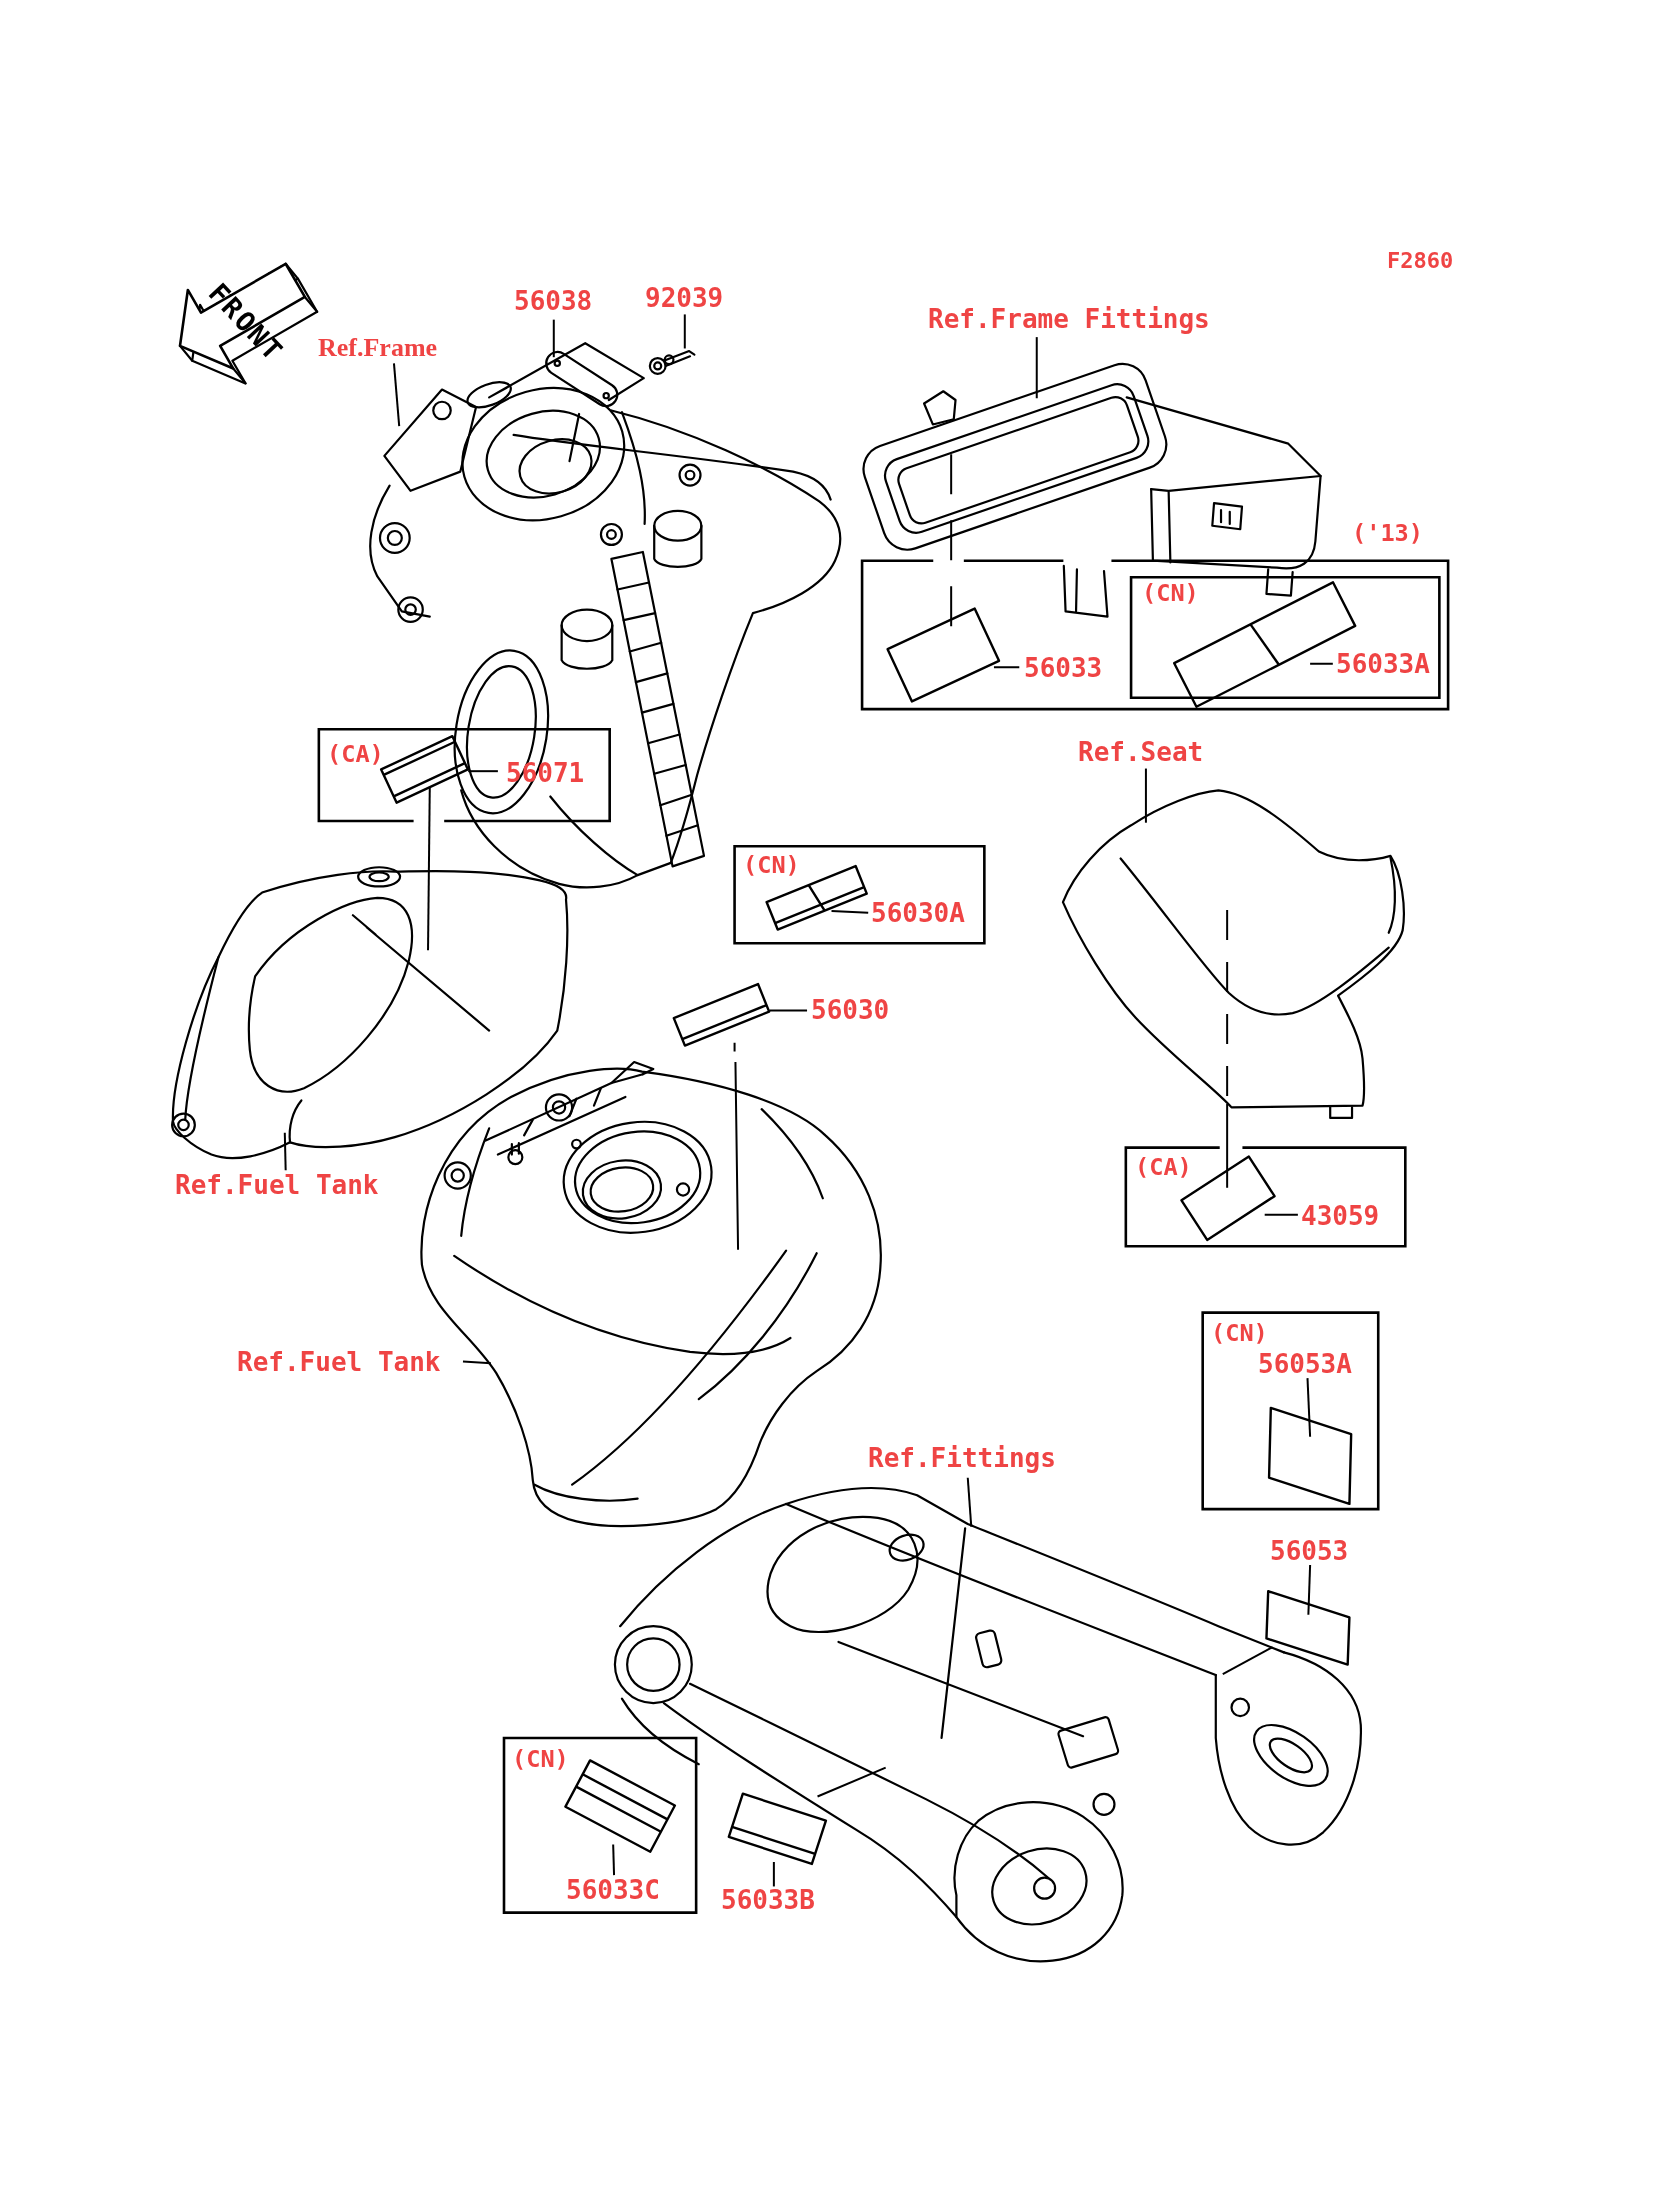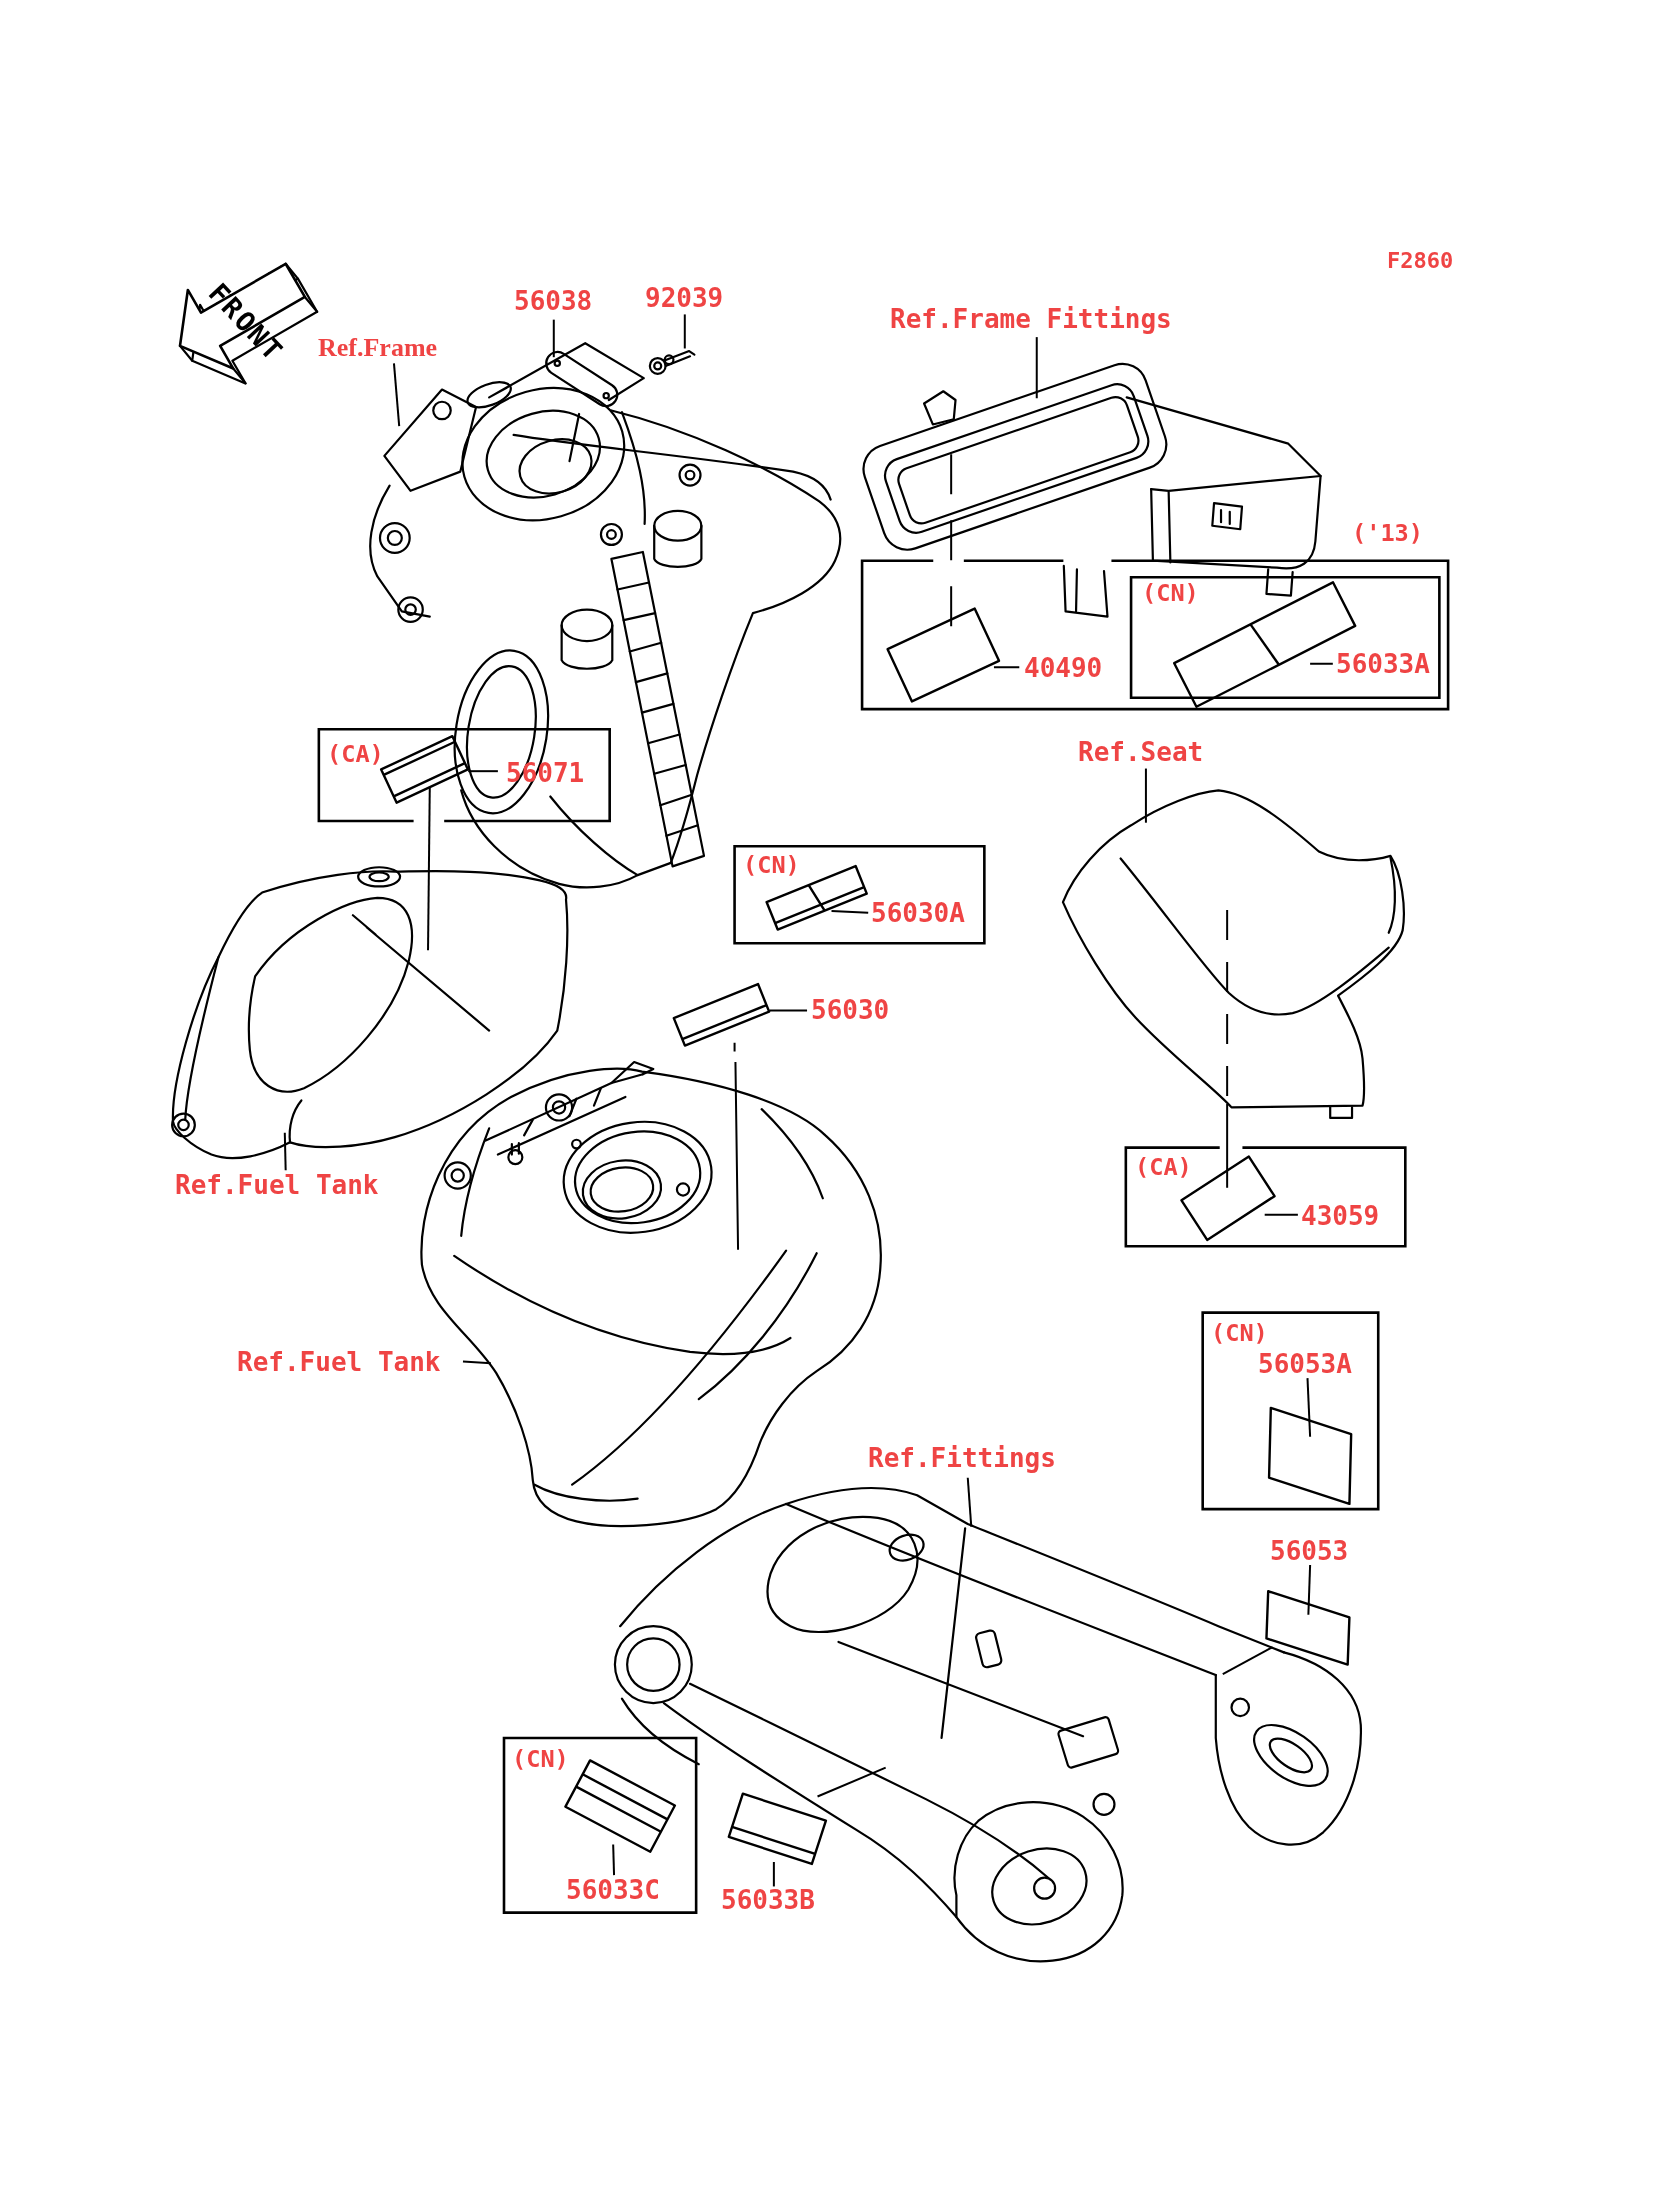--- a/index.html
+++ b/index.html
@@ -240,24 +240,24 @@
     <text class="front-text" transform="translate(237,337) rotate(47)">FRONT</text>
   </g>
 </svg>
 
 <div class="label s25" style="left:1387px;top:250px;">F2860</div>
 
 <div class="label s30" style="left:318px;top:335px;font-family:Liberation Serif, serif;">Ref.Frame</div>
 <div class="label s30" style="left:514px;top:288px;">56038</div>
 <div class="label s30" style="left:645px;top:285px;">92039</div>
 
-<div class="label s30" style="left:890px;top:306px;">Ref.Frame Fittings</div>
+<div class="label s30" style="left:928px;top:306px;">Ref.Frame Fittings</div>
 <div class="label s27" style="left:1332px;top:522px;margin-left:20px;">('13)</div>
 <div class="label s27" style="left:1142px;top:582px;">(CN)</div>
-<div class="label s30" style="left:1024px;top:655px;">40490</div>
+<div class="label s30" style="left:1024px;top:655px;">56033</div>
 <div class="label s30" style="left:1336px;top:651px;">56033A</div>
 
 <div class="label s27" style="left:327px;top:743px;">(CA)</div>
 <div class="label s30" style="left:506px;top:760px;">56071</div>
 
 <div class="label s30" style="left:1078px;top:739px;">Ref.Seat</div>
 <div class="label s27" style="left:1135px;top:1156px;">(CA)</div>
 <div class="label s30" style="left:1301px;top:1203px;">43059</div>
 
 <div class="label s27" style="left:743px;top:854px;">(CN)</div>

